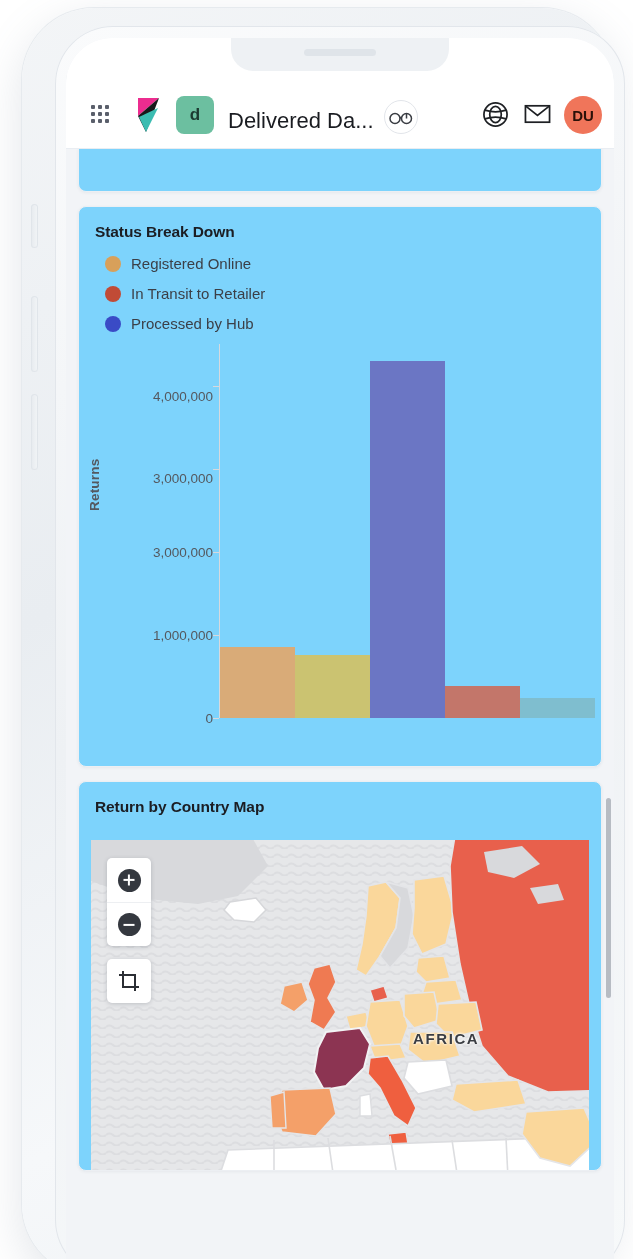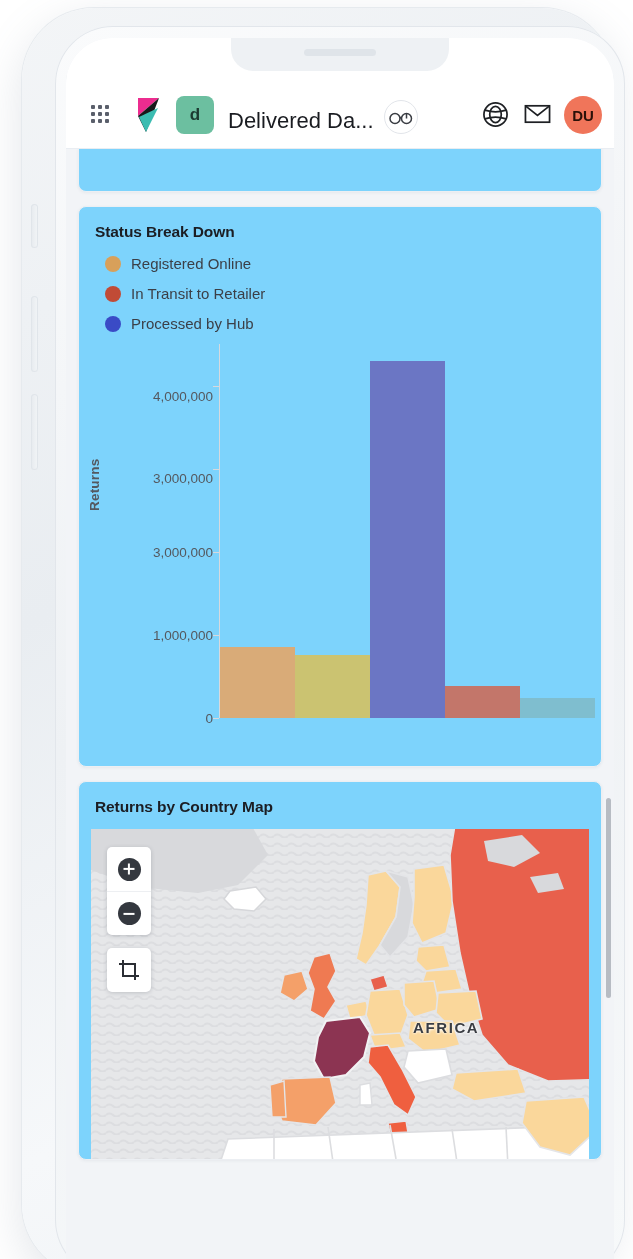--- a/index.html
+++ b/index.html
@@ -199,21 +199,21 @@
   #bars {
     position: absolute;
     left: 1px; right: 0; bottom: 0; top: 0;
     display: flex; align-items: flex-end;
   }
   .bar { flex: 1 1 0; }
 
   
   #map-area {
     position: relative;
-    margin: 13px 12px 0 12px;
+    margin: 24px 12px 0 12px;
     height: 330px;
     overflow: hidden;
     background: #e9eaec;
   }
   #map-svg { position: absolute; left: 0; top: 0; width: 100%; height: 100%; }
   #map-controls {
     position: absolute; left: 16px; top: 18px;
     z-index: 5;
     display: flex; flex-direction: column; gap: 13px;
   }
@@ -378,21 +378,21 @@
           <div class="tick-mark" style="top: 374px;"></div>
               <div class="tick-mark" style="top: 290.889px;"></div>
               <div class="tick-mark" style="top: 207.778px;"></div>
               <div class="tick-mark" style="top: 124.667px;"></div>
               <div class="tick-mark" style="top: 41.5556px;"></div>
             </div>
         </div>
       </div>
 
       <div class="panel">
-        <div class="panel-title">Returns by Country Map</div>
+        <div class="panel-title">Return by Country Map</div>
 
         <div id="map-area">
 
           <svg id="map-svg" viewBox="0 0 524 330" preserveAspectRatio="xMidYMid slice">
             <defs>
               <pattern id="oceanhatch" width="14" height="9" patternUnits="userSpaceOnUse">
                 <rect width="14" height="9" fill="#e6e7e9"></rect>
                 <path d="M0 7 Q3.5 4 7 7 T14 7" stroke="#dcdde0" stroke-width="2" fill="none"></path>
               </pattern>
             </defs>

